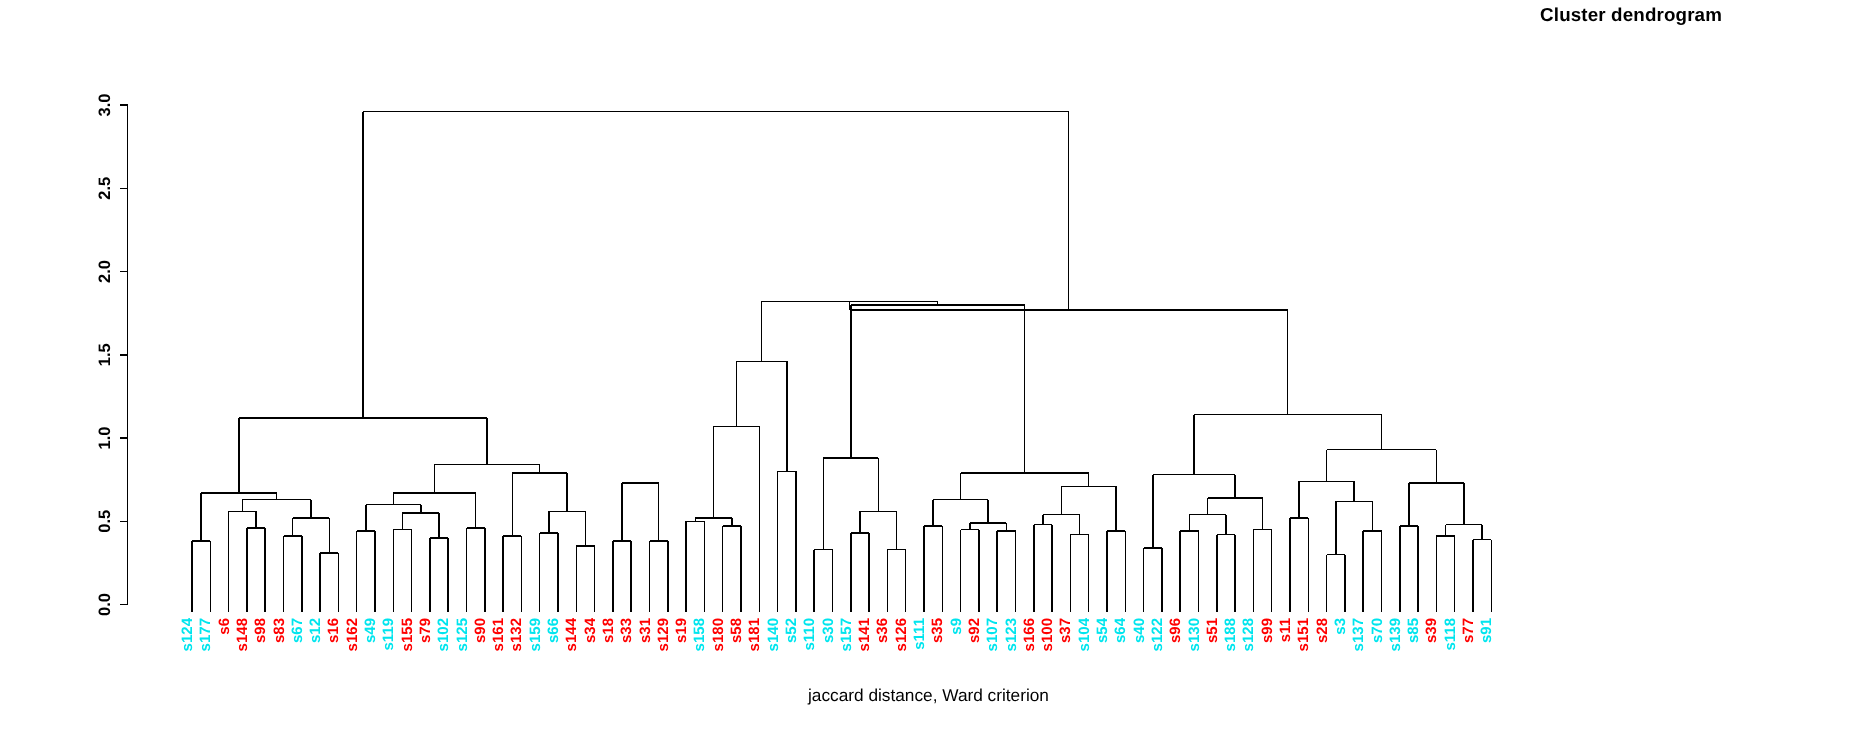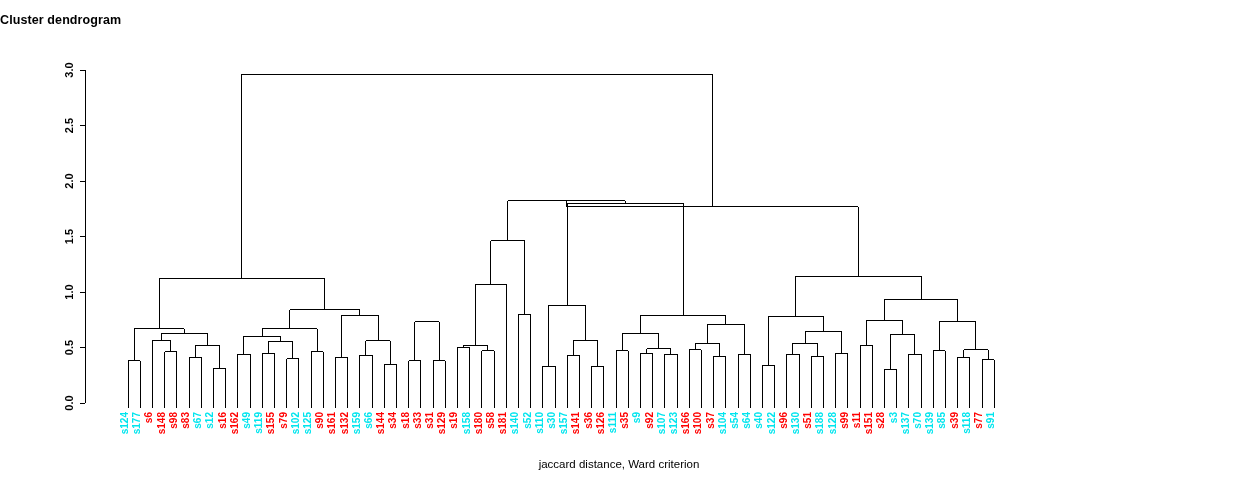--- a/index.html
+++ b/index.html
@@ -1,19 +1,19 @@
 <!DOCTYPE html>
 <html><head>
 <meta charset="utf-8">
 <style>
   html,body{margin:0;padding:0;background:#ffffff;}
   body{width:1238px;height:500px;overflow:hidden;
        font-family:"Liberation Sans", sans-serif;color:#000;}
   #root{position:relative;width:1238px;height:500px;}
-  #title{position:absolute;left:0;top:13px;width:1148px;text-align:left;
+  #title{position:absolute;left:0;top:3px;width:1148px;text-align:right;
          font-size:12.5px;font-weight:bold;letter-spacing:.1px;}
   #xlabel{position:absolute;left:0;top:458px;width:1238px;text-align:center;
           font-size:11.5px;}
   #plot{position:absolute;left:0;top:0;width:1238px;height:500px;}
   svg{display:block;}
 </style>
 </head>
 <body>
 
 <div id="root">

